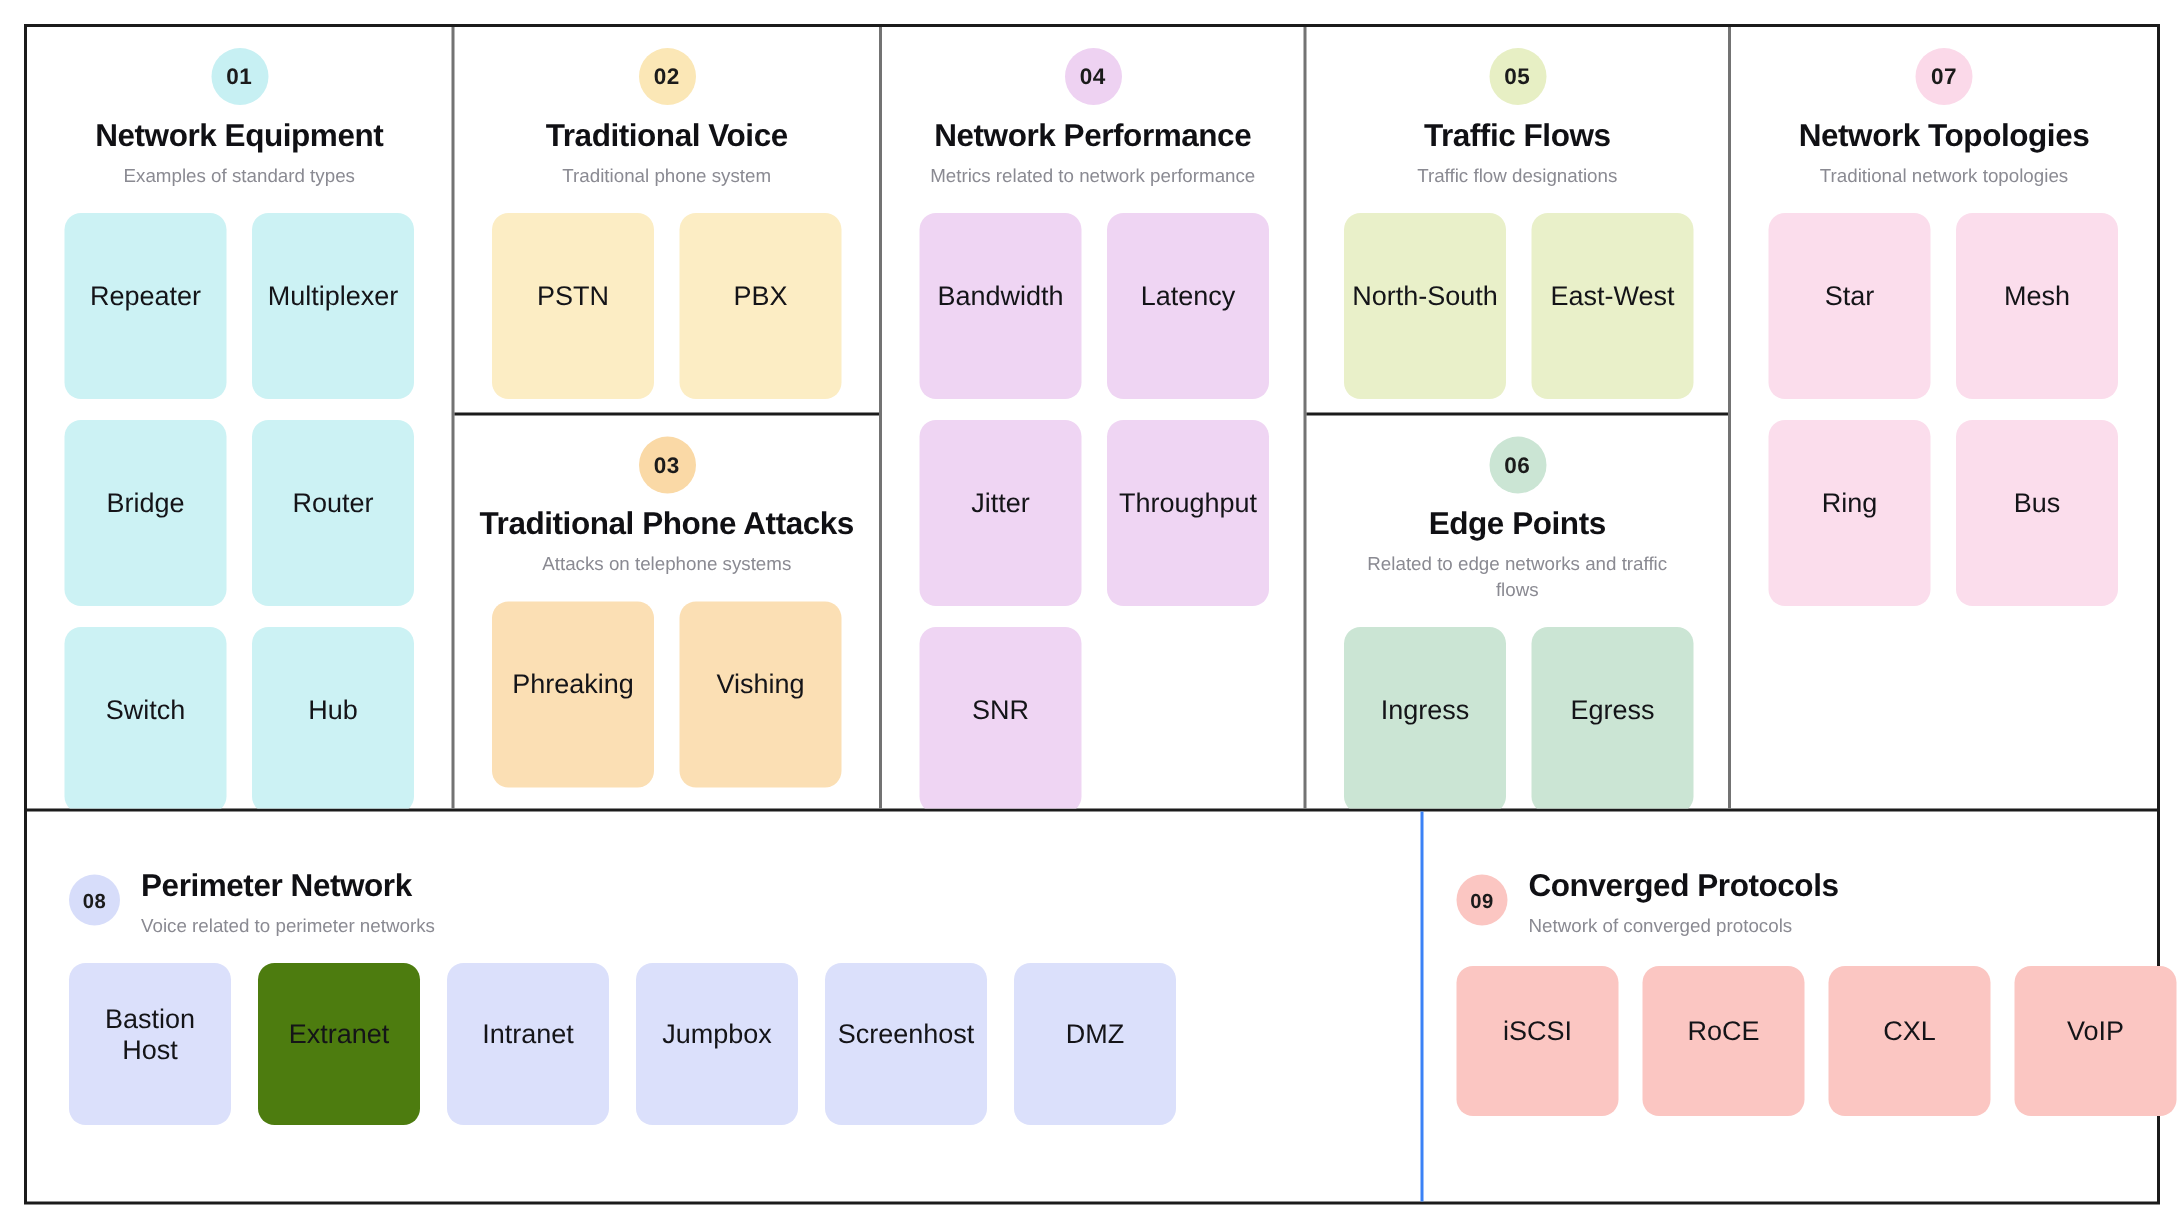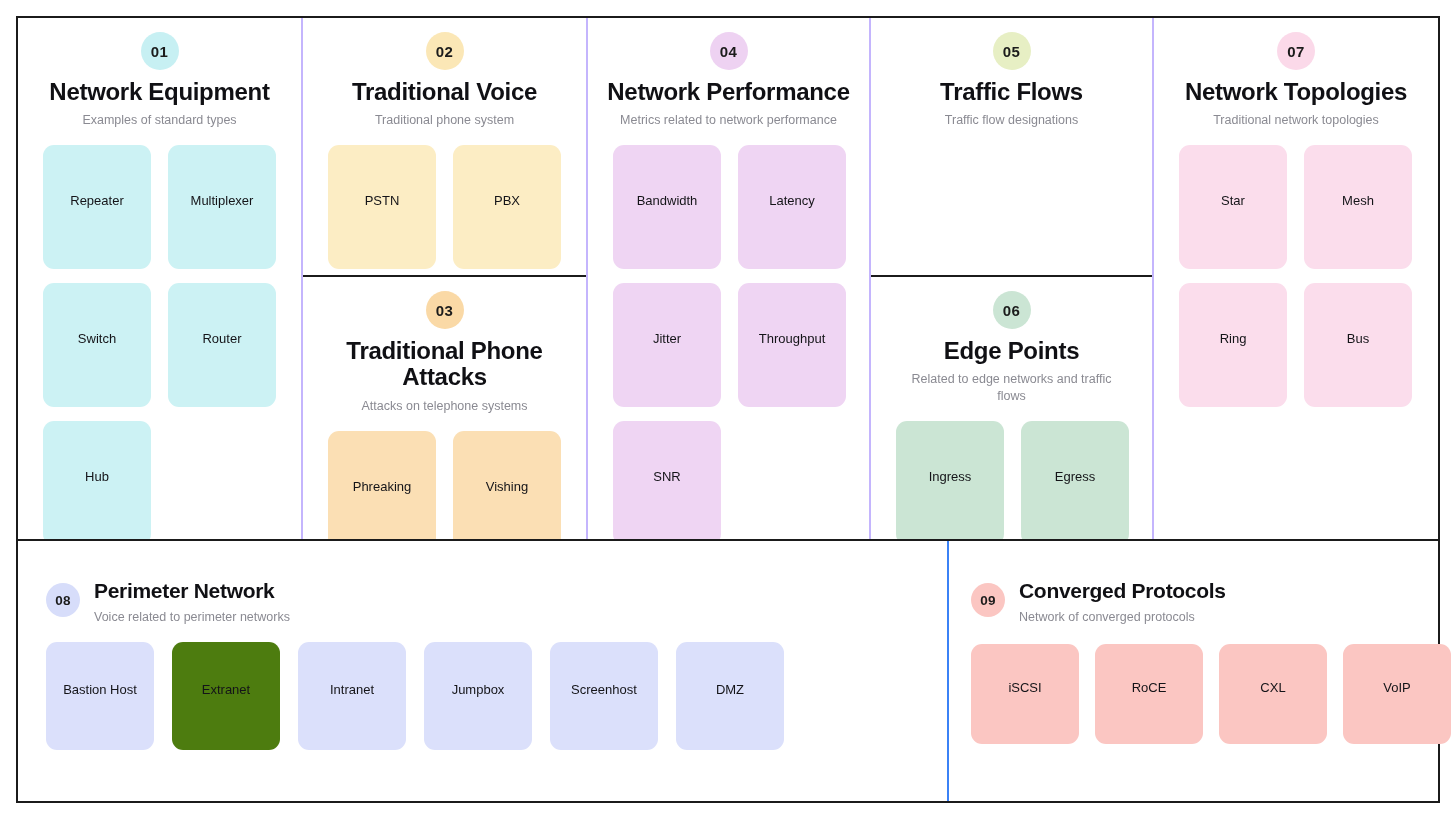--- a/index.html
+++ b/index.html
@@ -35,21 +35,21 @@
     flex: 0 0 521px;
     border-bottom: 2px solid #1b1b1b;
   }
 
   .col {
     box-sizing: border-box;
     display: flex;
     flex-direction: column;
     position: relative;
   }
-  .col + .col { border-left: 2px solid #c4b5fd; }
+  .col + .col { border-left: 2px solid #737373; }
 
   .col-1 { flex: 0 0 283px; }
   .col-2 { flex: 0 0 285px; }
   .col-3 { flex: 0 0 283px; }
   .col-4 { flex: 0 0 283px; }
   .col-5 { flex: 1 1 auto; }
 
   .panel {
     box-sizing: border-box;
     padding: 14px 14px 10px 14px;
@@ -72,21 +72,21 @@
     justify-content: center;
     font-size: 15px;
     font-weight: 700;
     color: #1b1b1b;
     letter-spacing: .3px;
     flex: none;
   }
 
   .panel-title {
     margin-top: 9px;
-    font-size: 24px;
+    font-size: 21px;
     font-weight: 700;
     letter-spacing: -0.3px;
     text-align: center;
     line-height: 1.1;
     color: #101014;
   }
   .panel-sub {
     margin-top: 7px;
     font-size: 12.5px;
     color: #8a8a92;
@@ -105,21 +105,21 @@
     padding-left: 11px;
     box-sizing: border-box;
   }
   .tiles.cols2 > .tile { width: 108px; height: 124px; }
 
   .tile {
     border-radius: 11px;
     display: flex;
     align-items: center;
     justify-content: center;
-    font-size: 13px;
+    font-size: 18px;
     color: #141418;
     text-align: center;
     box-sizing: border-box;
     padding: 0 4px;
     line-height: 1.2;
   }
   .tile > span { display: block; transform: translateY(-6px); }
 
   
   .bottom-region {
@@ -178,24 +178,27 @@
         <div class="panel-title">Network Equipment</div>
         <div class="panel-sub">Examples of standard types</div>
         <div class="tiles cols2">
           <div class="tile" style="background:#CCF2F4">
               <span>Repeater</span>
             </div>
           <div class="tile" style="background:#CCF2F4">
               <span>Multiplexer</span>
             </div>
           <div class="tile" style="background:#CCF2F4">
+              <span>Bridge</span>
+            </div>
+          <div class="tile" style="background:#CCF2F4">
+              <span>Router</span>
+            </div>
+          <div class="tile" style="background:#CCF2F4">
               <span>Switch</span>
-            </div>
-          <div class="tile" style="background:#CCF2F4">
-              <span>Router</span>
             </div>
           <div class="tile" style="background:#CCF2F4">
               <span>Hub</span>
             </div>
         </div>
       </div>
     </div>
 
     <div class="col col-2">
       <div class="panel panel-upper">
@@ -249,20 +252,28 @@
             </div>
         </div>
       </div>
     </div>
 
     <div class="col col-4">
       <div class="panel panel-upper">
         <div class="badge" style="background:#E7EFC4">05</div>
         <div class="panel-title">Traffic Flows</div>
         <div class="panel-sub">Traffic flow designations</div>
+        <div class="tiles cols2">
+          <div class="tile" style="background:#E9F0C9">
+              <span>North-South</span>
+            </div>
+          <div class="tile" style="background:#E9F0C9">
+              <span>East-West</span>
+            </div>
+        </div>
       </div>
       <div class="panel panel-lower">
         <div class="badge" style="background:#CBE5D4">06</div>
         <div class="panel-title">Edge Points</div>
         <div class="panel-sub">Related to edge networks and traffic flows</div>
         <div class="tiles cols2">
           <div class="tile" style="background:#CBE5D4">
               <span>Ingress</span>
             </div>
           <div class="tile" style="background:#CBE5D4">

